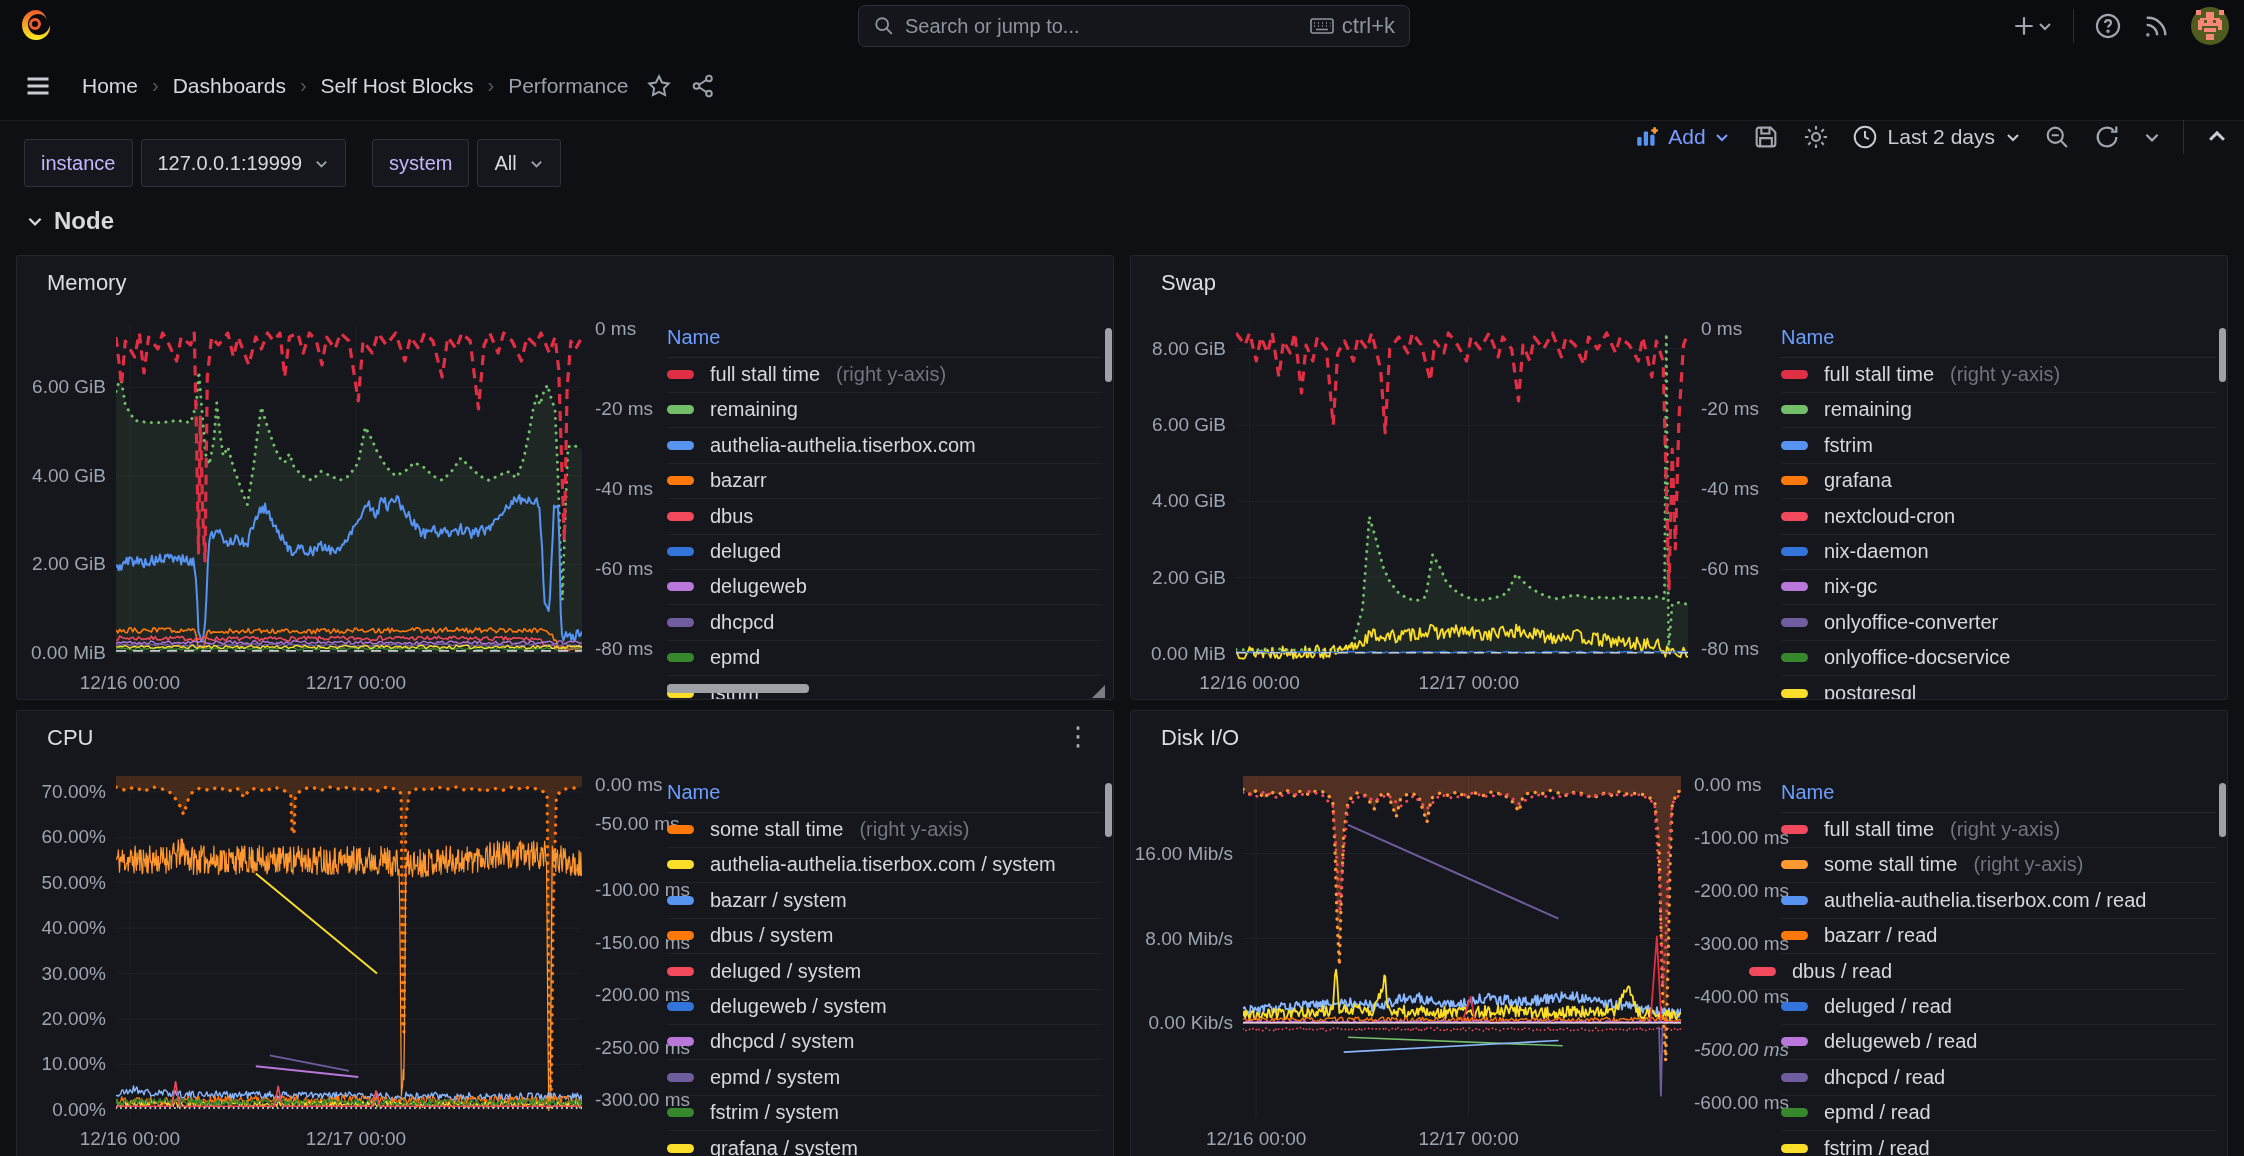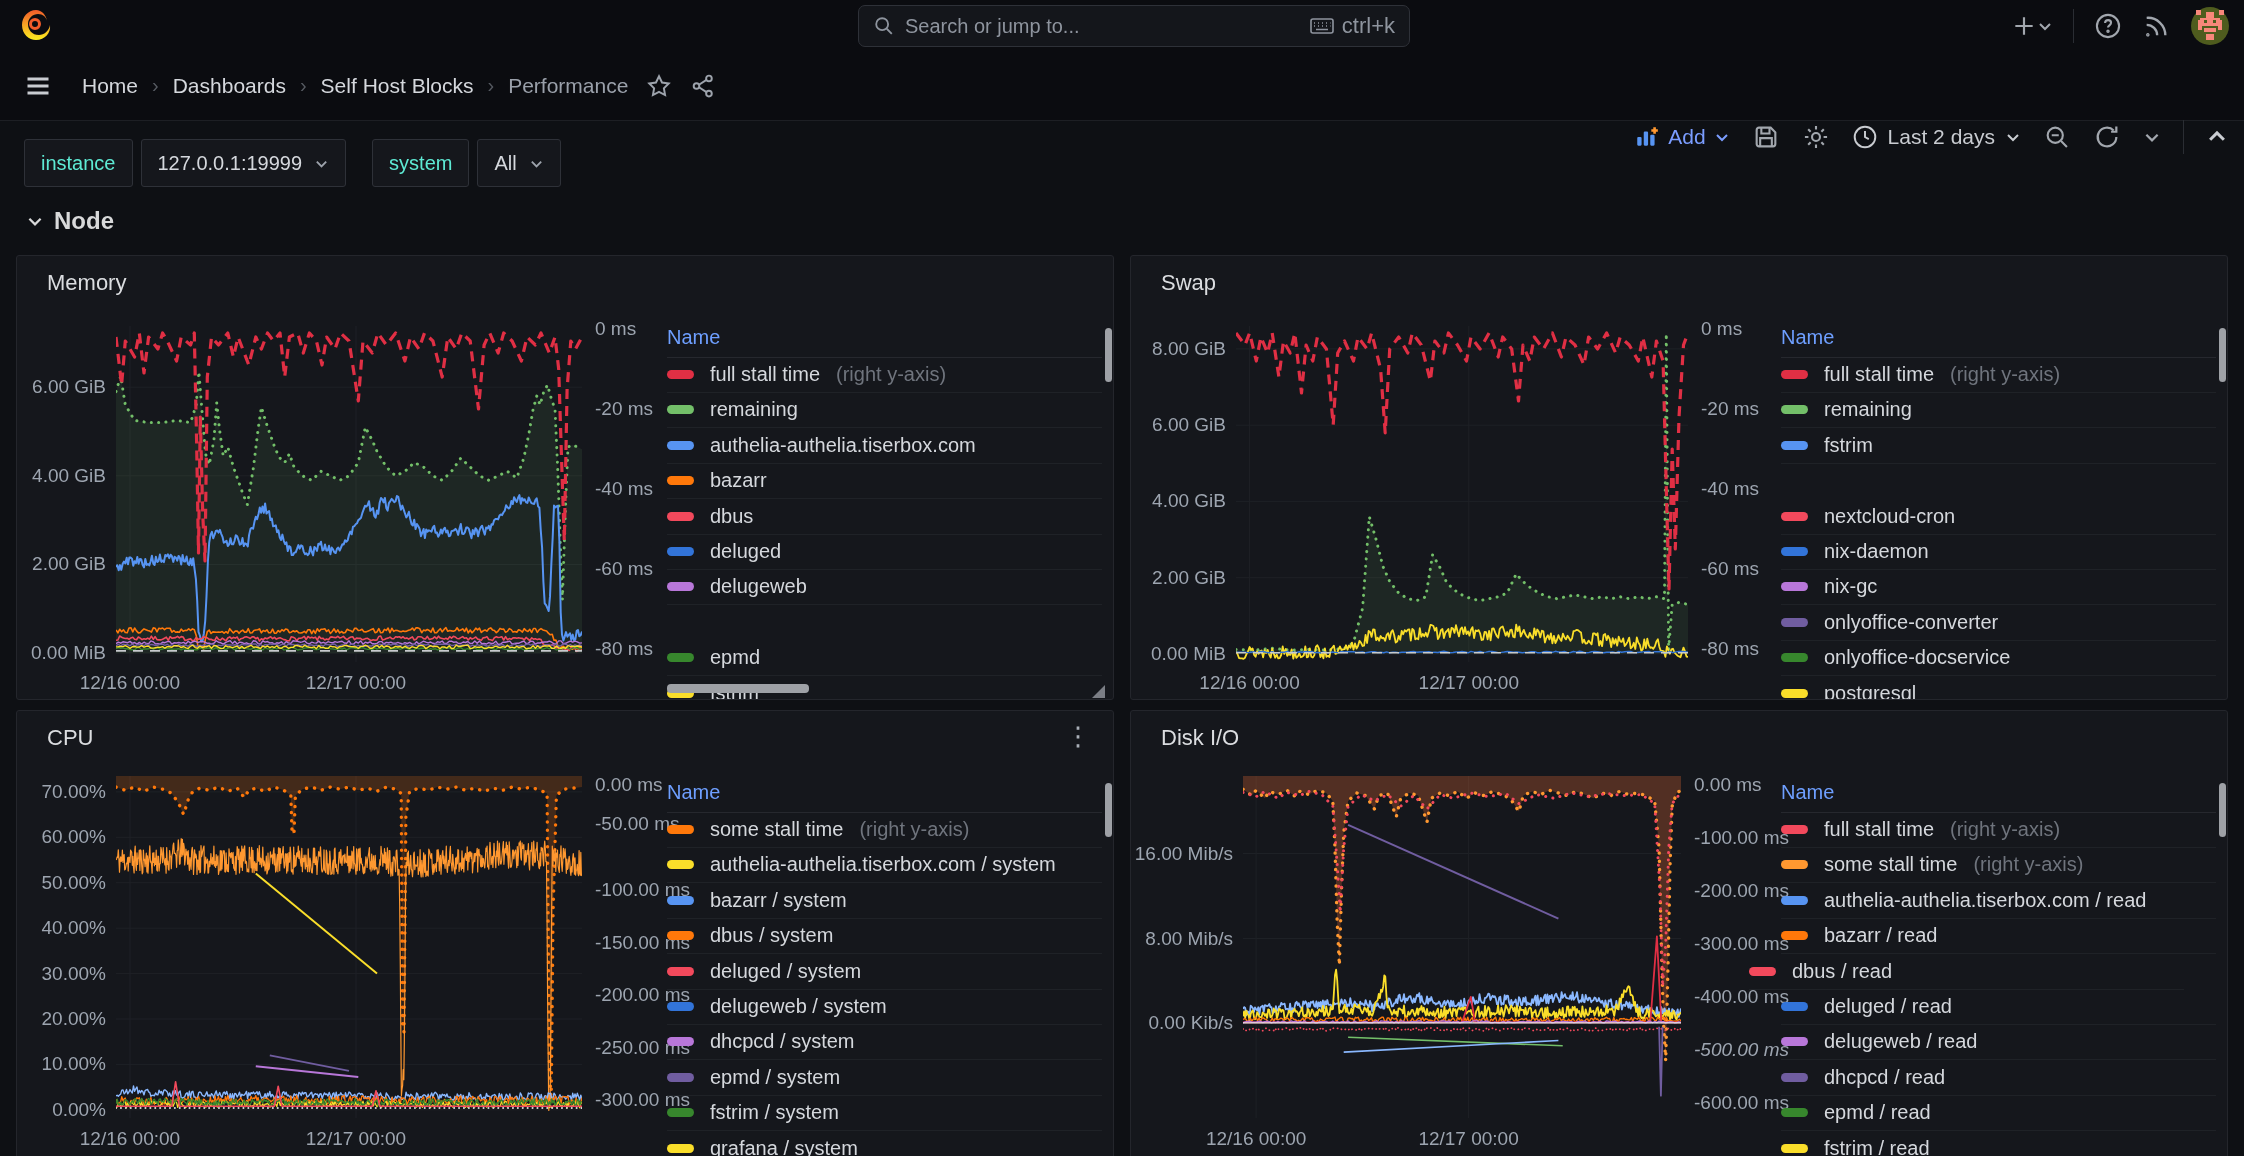--- a/index.html
+++ b/index.html
@@ -24,21 +24,21 @@
   .crumb.dim{color:#9aa0aa;}
   .crumb-sep{color:#565a61;font-size:20px;}
   .navicons{display:flex;align-items:center;gap:18px;margin-left:18px;}
   .navright{position:absolute;right:16px;top:51px;height:69px;display:flex;align-items:center;gap:22px;}
   .addbtn{display:flex;align-items:center;gap:8px;color:#7b9dff;font-size:21px;font-weight:500;}
   .timebtn{display:flex;align-items:center;gap:10px;color:#c9ccd1;font-size:21px;}
   
   .vars{position:absolute;left:24px;top:139px;display:flex;gap:26px;}
   .vargroup{display:flex;gap:8px;}
   .varlabel,.varvalue{height:46px;line-height:46px;padding:0 16px;background:#15171c;border:1px solid #2e3138;border-radius:3px;font-size:20px;}
-  .varlabel{color:#5eead4;}
+  .varlabel{color:#c4b5fd;}
   .varvalue{color:#d5d8dd;display:flex;align-items:center;gap:12px;}
   
   .section{position:absolute;left:26px;top:207px;display:flex;align-items:center;gap:10px;font-size:24px;font-weight:600;color:#d8d9da;}
   
   .panel{position:absolute;background:#15171c;border:1px solid #24262c;border-radius:3px;overflow:hidden;box-sizing:border-box;}
   .panel-title{position:absolute;left:30px;top:14px;font-size:22px;font-weight:500;color:#dbdde0;}
   .kebab{position:absolute;right:22px;top:10px;color:#aab0b8;font-size:26px;letter-spacing:0;}
   .ltick,.rtick,.xtick{position:absolute;font-size:19px;color:#9da5b0;white-space:nowrap;}
   .ltick{text-align:right;width:110px;}
   .lg-header{position:absolute;font-size:20px;font-weight:500;color:#6E9FFF;border-bottom:1px solid #26282e;}
@@ -309,20 +309,24 @@
           <span class="lg-label">dbus</span>
         </div>
         <div class="lg-row" style="left: 650px; top: 278px; width: 435px; height: 35px;">
           <span class="lg-pill" style="background: rgb(50, 116, 217);"></span>
           <span class="lg-label">deluged</span>
         </div>
         <div class="lg-row" style="left: 650px; top: 313.4px; width: 435px; height: 35px;">
           <span class="lg-pill" style="background: rgb(184, 119, 217);"></span>
           <span class="lg-label">delugeweb</span>
         </div>
+        <div class="lg-row" style="left: 650px; top: 348.8px; width: 435px; height: 35px;">
+          <span class="lg-pill" style="background: rgb(112, 93, 160);"></span>
+          <span class="lg-label">dhcpcd</span>
+        </div>
         <div class="lg-row" style="left: 650px; top: 384.2px; width: 435px; height: 35px;">
           <span class="lg-pill" style="background: rgb(55, 135, 45);"></span>
           <span class="lg-label">epmd</span>
         </div>
         <div class="lg-row" style="left: 650px; top: 419.6px; width: 435px; height: 35px;">
           <span class="lg-pill" style="background: rgb(250, 222, 42);"></span>
           <span class="lg-label">fstrim</span>
         </div>
         <div class="vthumb" style="left: 1088px; top: 72px; height: 54px;"></div>
         <div class="hthumb" style="left: 650px; top: 428px; width: 142px;"></div>
@@ -368,20 +372,24 @@
           <span class="lg-label">full stall time</span>
           <span class="lg-suffix">(right y-axis)</span>
         </div>
         <div class="lg-row" style="left: 650px; top: 136.4px; width: 435px; height: 35px;">
           <span class="lg-pill" style="background: rgb(115, 191, 105);"></span>
           <span class="lg-label">remaining</span>
         </div>
         <div class="lg-row" style="left: 650px; top: 171.8px; width: 435px; height: 35px;">
           <span class="lg-pill" style="background: rgb(87, 148, 242);"></span>
           <span class="lg-label">fstrim</span>
+        </div>
+        <div class="lg-row" style="left: 650px; top: 207.2px; width: 435px; height: 35px;">
+          <span class="lg-pill" style="background: rgb(255, 120, 10);"></span>
+          <span class="lg-label">grafana</span>
         </div>
         <div class="lg-row" style="left: 650px; top: 242.6px; width: 435px; height: 35px;">
           <span class="lg-pill" style="background: rgb(242, 73, 92);"></span>
           <span class="lg-label">nextcloud-cron</span>
         </div>
         <div class="lg-row" style="left: 650px; top: 278px; width: 435px; height: 35px;">
           <span class="lg-pill" style="background: rgb(50, 116, 217);"></span>
           <span class="lg-label">nix-daemon</span>
         </div>
         <div class="lg-row" style="left: 650px; top: 313.4px; width: 435px; height: 35px;">

